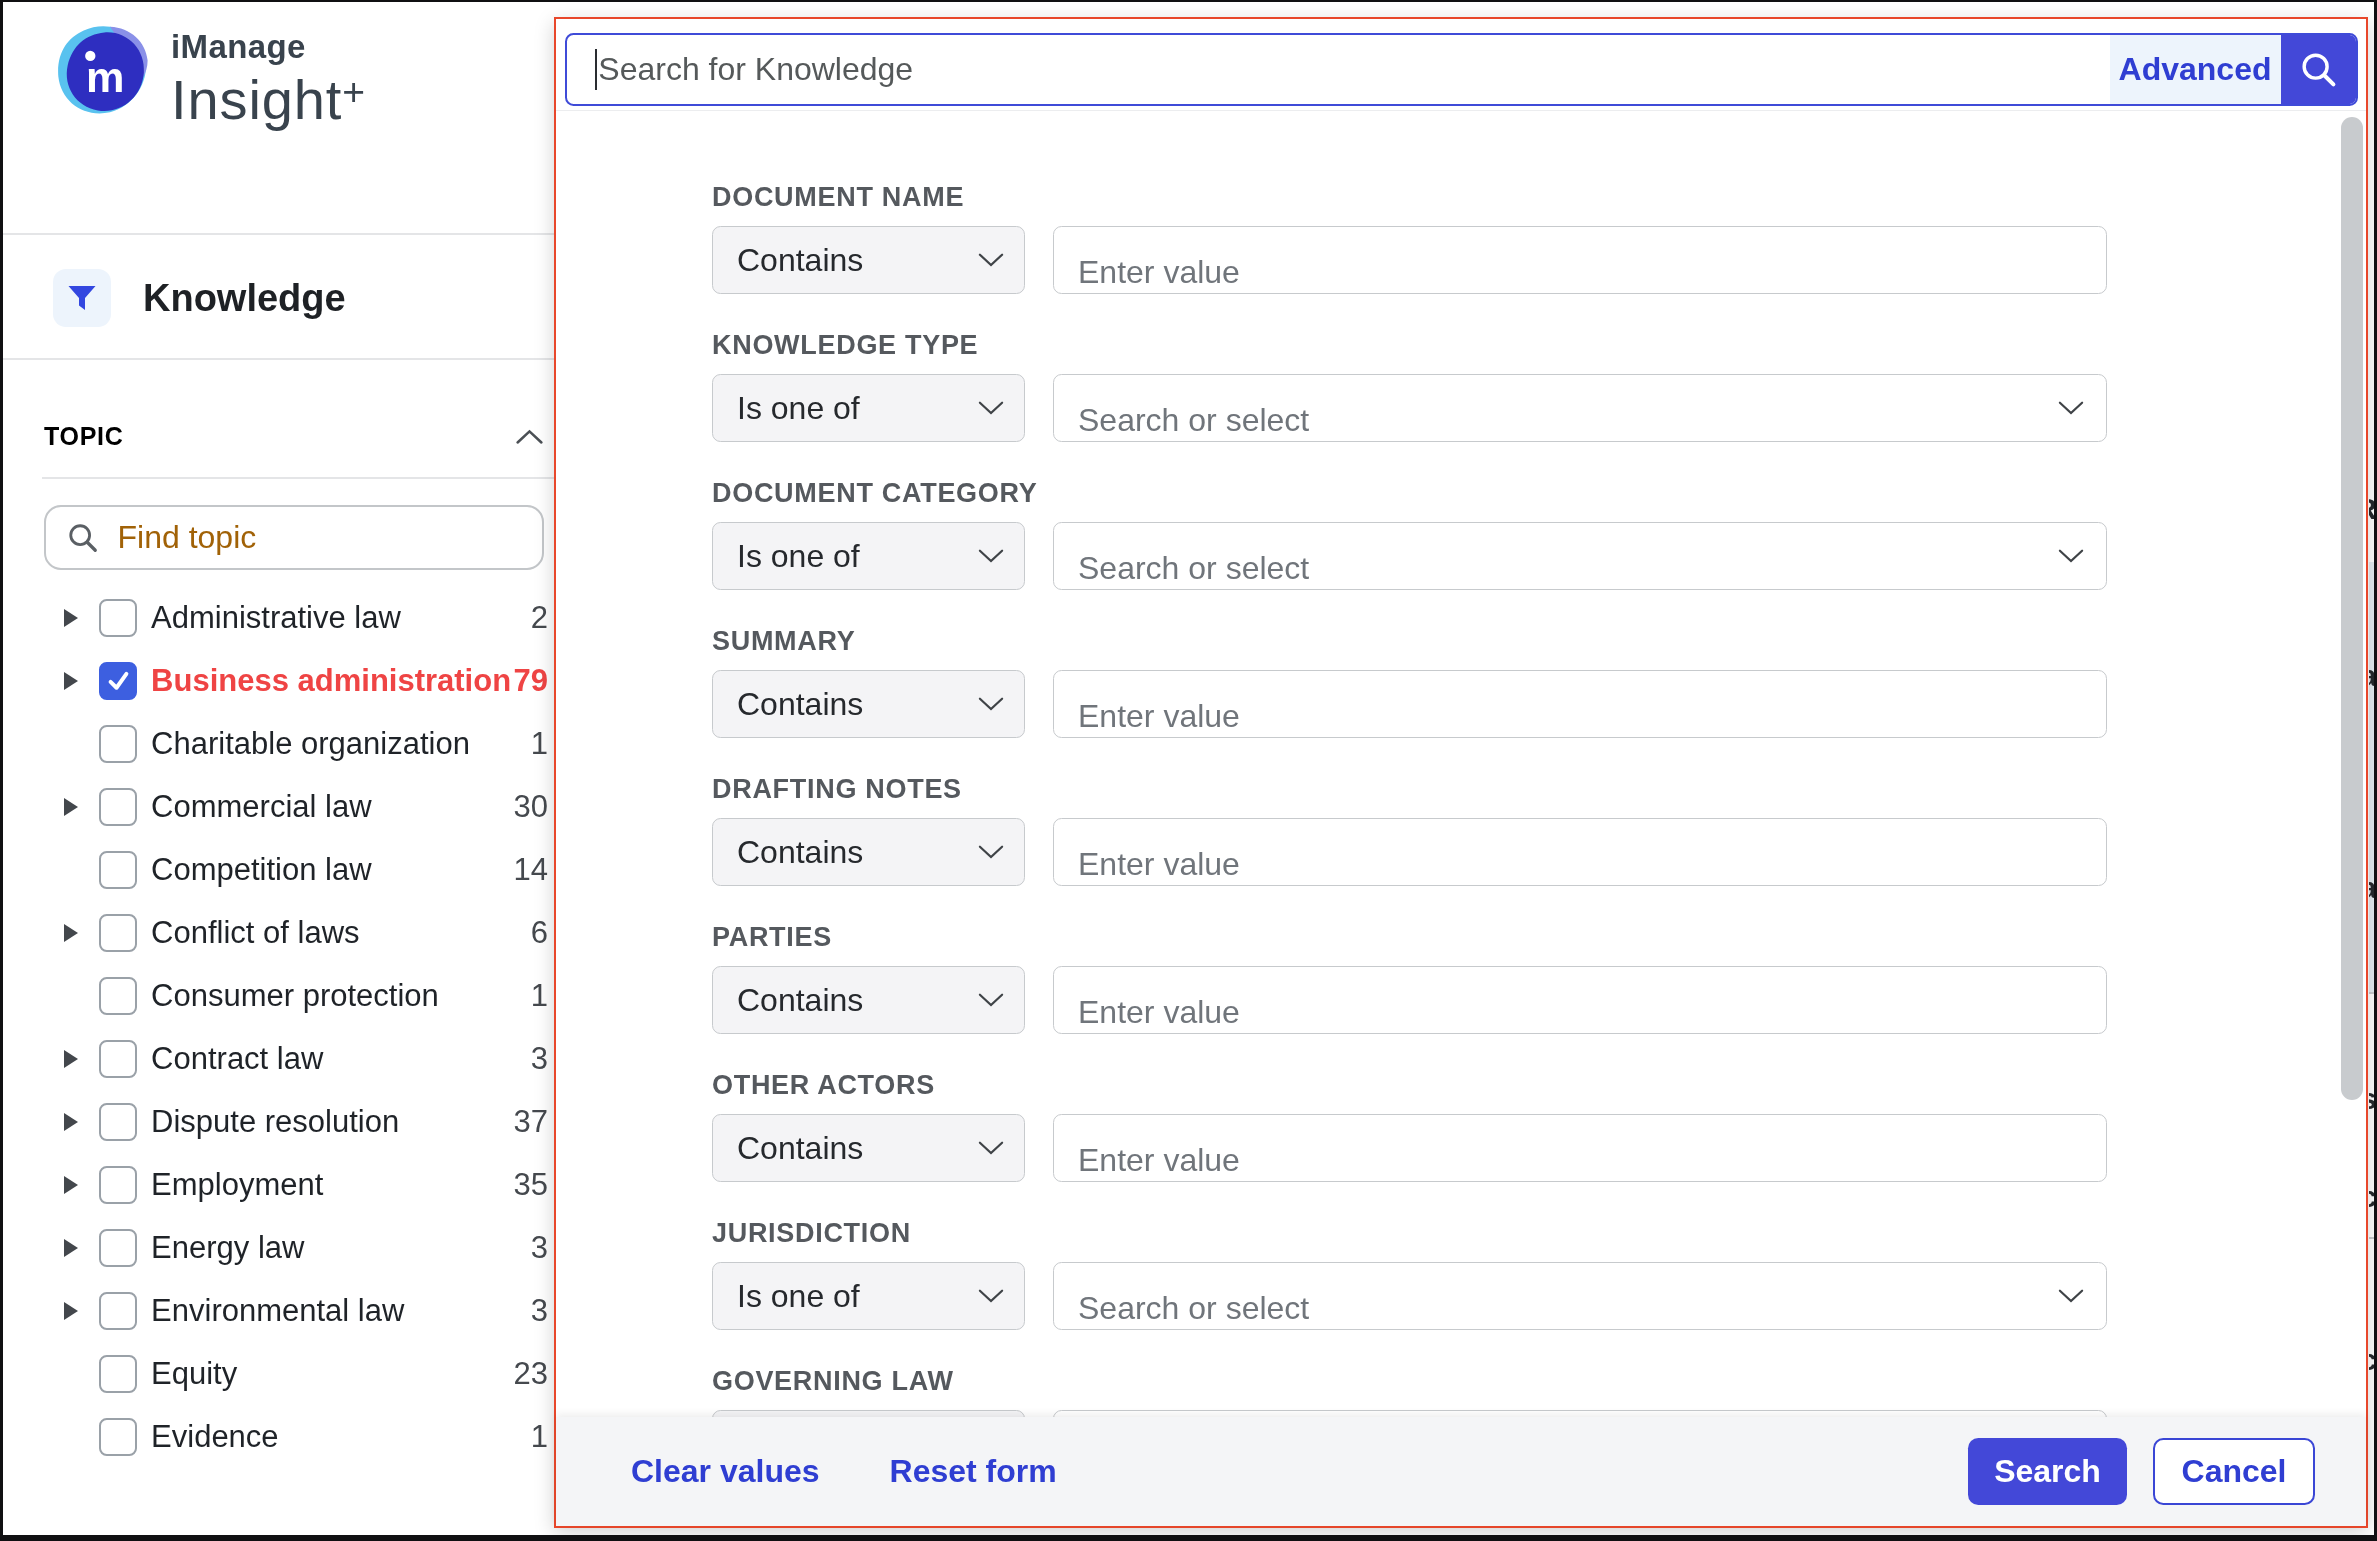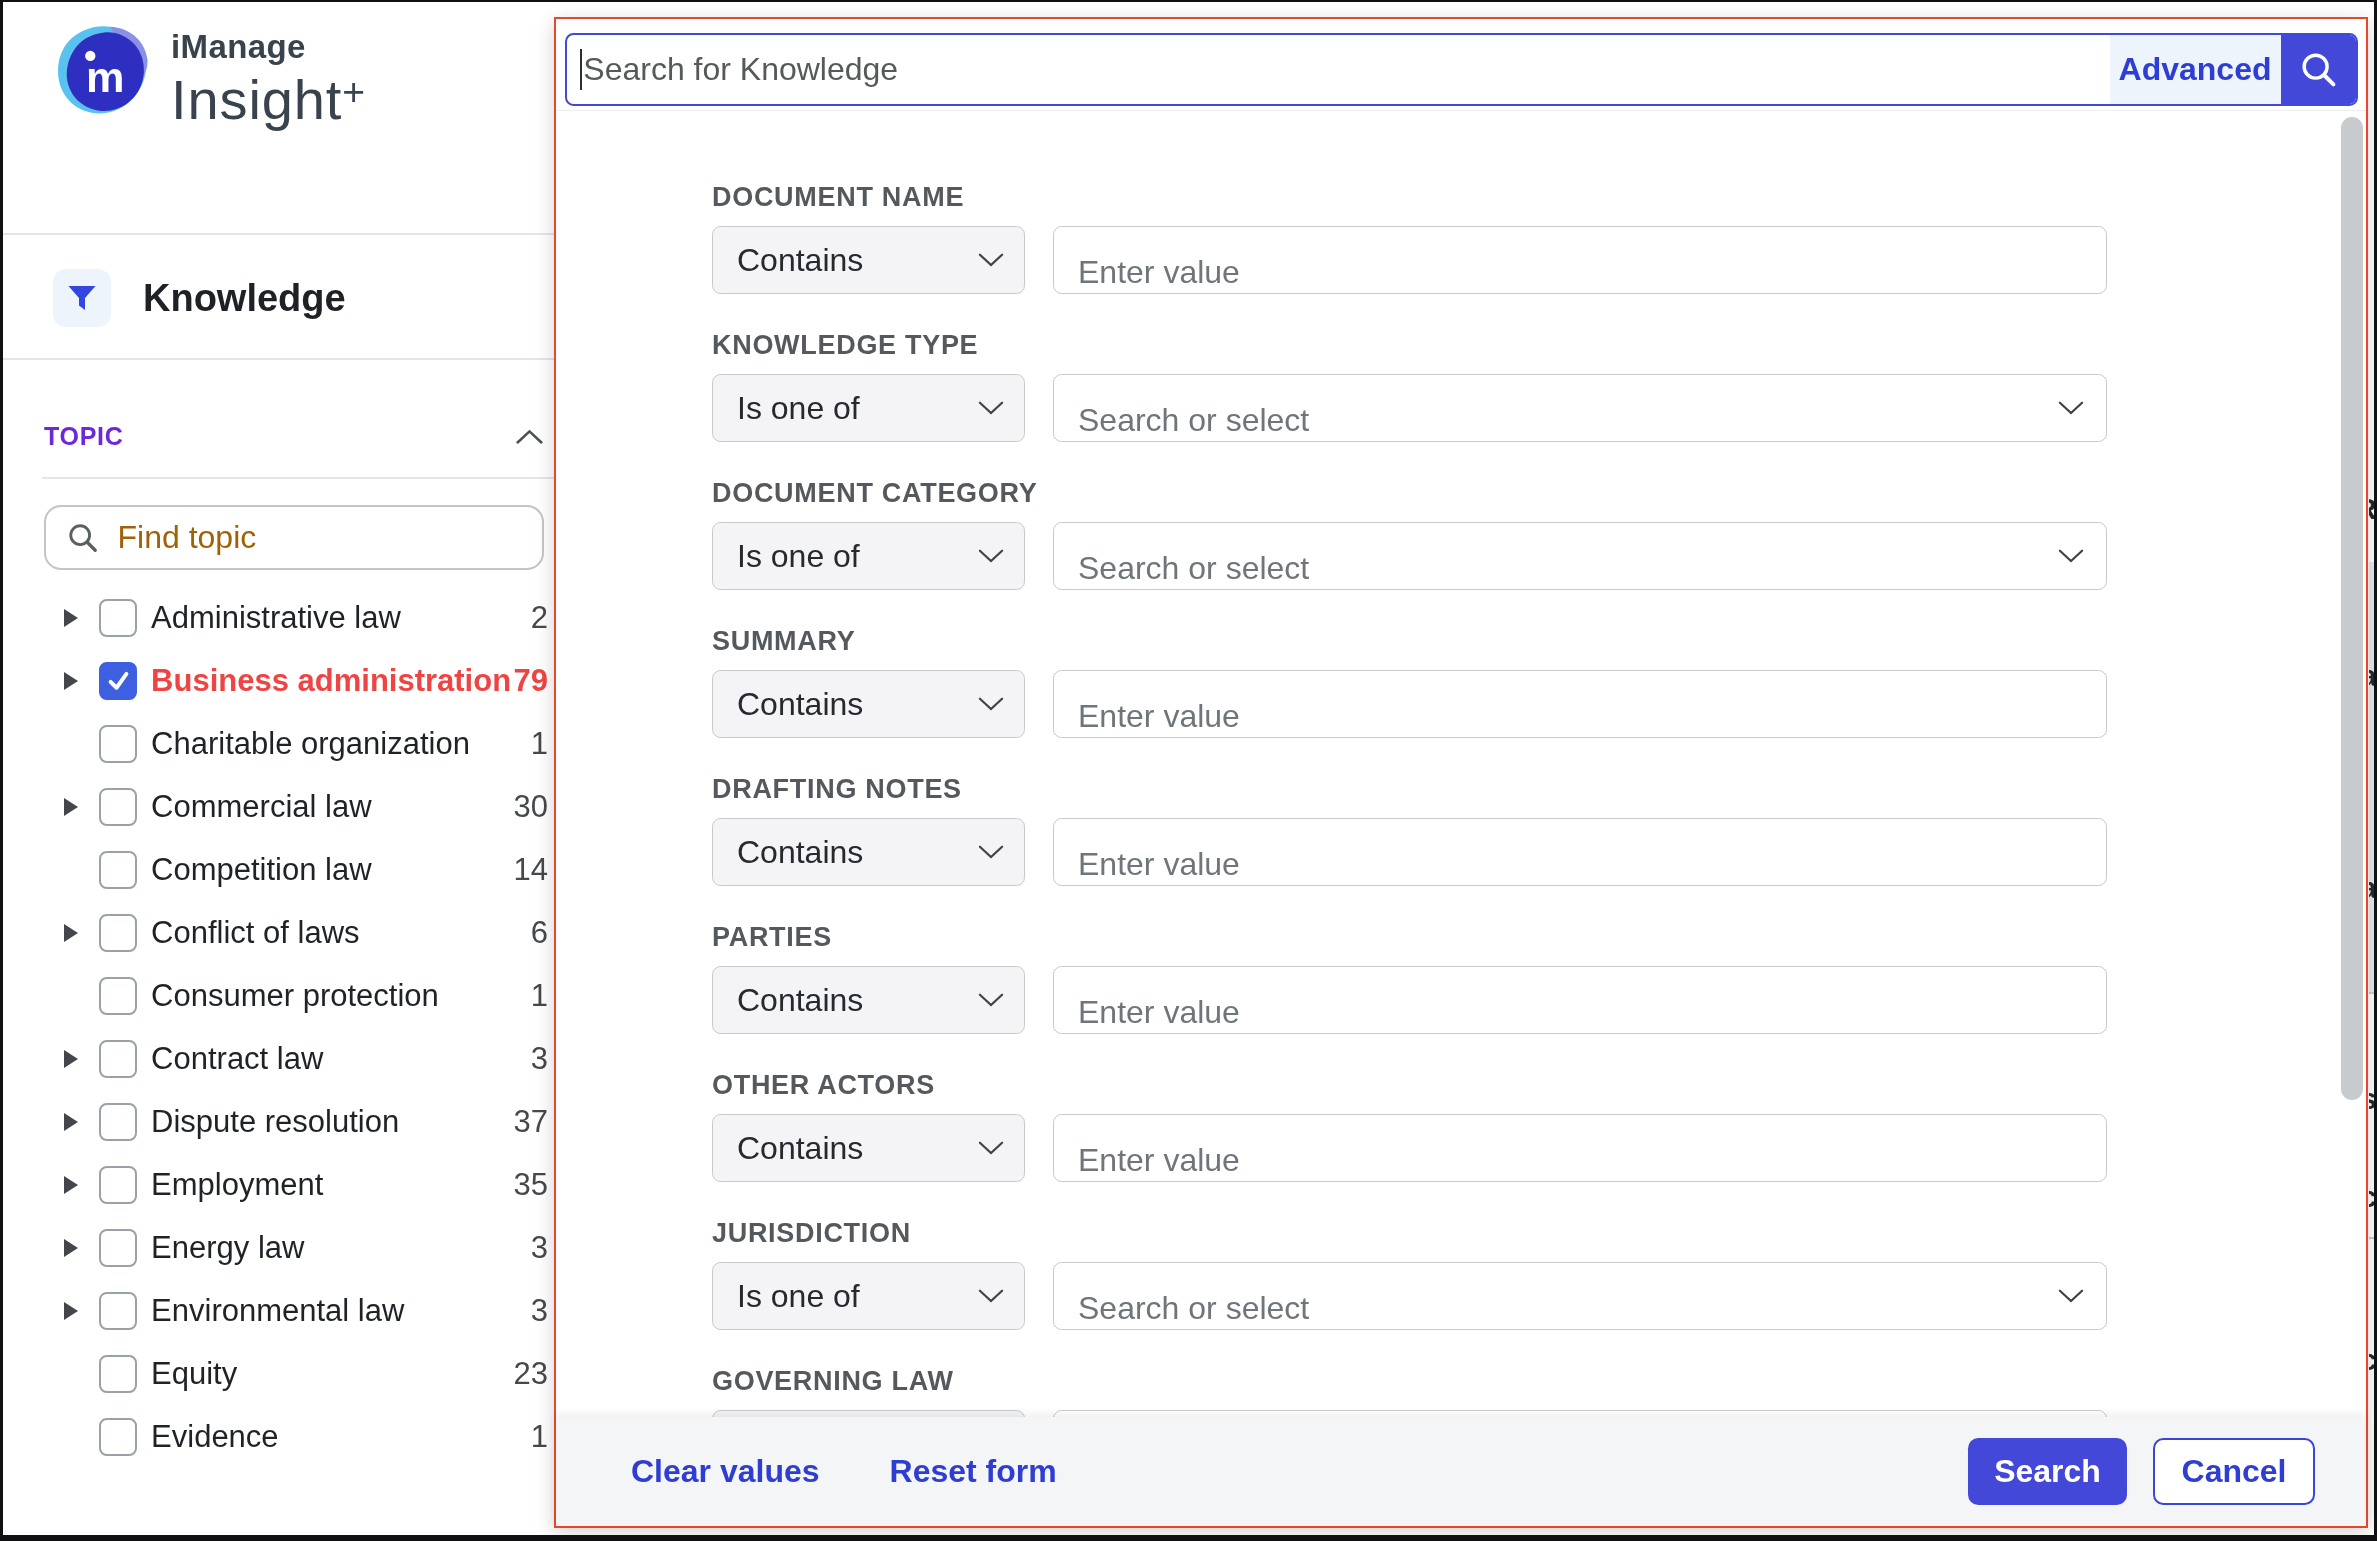--- a/index.html
+++ b/index.html
@@ -17,21 +17,21 @@
   .logo-bottom .plus{font-size:39px;vertical-align:13.7px;}
   .divider{position:absolute;height:1.7px;background:#E4E5E7;}
   .d1{left:0;top:231px;width:564px;}
   .d2{left:0;top:356px;width:564px;}
   .d3{left:39px;top:475px;width:516px;}
   .knowledge-row{position:absolute;left:50px;top:267px;display:flex;align-items:center;}
   .filter-badge{width:58px;height:58px;border-radius:13px;background:var(--chip-bg,#EDF4FC);
     display:flex;align-items:center;justify-content:center;}
   .knowledge-title{margin-left:32px;font-size:38px;font-weight:700;color:#1E2125;}
   .topic-head{position:absolute;left:41px;top:420px;width:500px;display:flex;align-items:center;justify-content:space-between;}
-  .topic-title{font-size:25px;font-weight:700;letter-spacing:0.7px;color:#6d28d9;}
+  .topic-title{font-size:25px;font-weight:700;letter-spacing:0.7px;color:#000000;}
   .find-topic{position:absolute;left:41px;top:503px;width:500px;height:65px;box-sizing:border-box;
     border:2.1px solid #C3C6C9;border-radius:17px;display:flex;align-items:center;padding:0 20.5px;background:#fff;}
   .find-topic .ph{margin-left:19px;font-size:32px;color:#a16207;}
   .topic-list{position:absolute;left:0;top:584px;width:564px;}
   .topic-row{display:flex;align-items:center;height:63px;}
   .tri{margin-left:61px;width:0;height:0;border-left:14.5px solid #43474C;
     border-top:9.4px solid transparent;border-bottom:9.4px solid transparent;flex:0 0 auto;}
   .cb{margin-left:21.4px;width:38px;height:38px;box-sizing:border-box;border:2.1px solid #9AA1A8;
     border-radius:7.7px;background:#fff;flex:0 0 auto;display:flex;align-items:center;justify-content:center;}
   .cb svg{display:none;}
@@ -44,21 +44,21 @@
   .edge-band{position:absolute;left:2366px;width:7.7px;background:#E4ECF2;top:560px;height:432px;}
   .edge-line{position:absolute;left:2366px;width:7.7px;height:1.7px;background:#C9CCD0;}
   .frag{position:absolute;left:2366px;width:7.7px;overflow:hidden;direction:rtl;
     font-size:29px;font-weight:600;color:#26292D;white-space:nowrap;}
   
   .overlay{position:absolute;left:551px;top:15.4px;width:1814px;height:1511px;box-sizing:border-box;
     background:#fff;border:2.6px solid var(--overlay-border,#E8472B);
     box-shadow:0 5.1px 19px rgba(0,0,0,.18);}
   .searchbar{position:absolute;left:8.5px;top:13.7px;width:1793px;height:73px;box-sizing:border-box;
     border:2.1px solid #3F4BD8;border-radius:8.5px;display:flex;overflow:hidden;background:#fff;}
-  .sb-input{flex:1;display:flex;align-items:center;padding-left:13px;}
+  .sb-input{flex:1;display:flex;align-items:center;padding-left:28px;}
   .caret{width:2.1px;height:41px;background:#2A2D31;margin-right:1.7px;}
   .sb-ph{font-size:32px;color:#55595A;}
   .sb-advanced{width:171px;background:var(--chip-bg,#EDF4FC);color:var(--link-blue,#2F3ED2);
     font-size:32px;font-weight:700;display:flex;align-items:center;justify-content:center;}
   .sb-btn{width:75px;background:var(--primary-blue,#4348D8);display:flex;align-items:center;justify-content:center;}
   .form-area{position:absolute;left:0;right:0;top:91px;bottom:109px;overflow:hidden;
     border-top:1.3px solid #ECEDEF;padding:69px 0 0 156px;box-sizing:border-box;}
   .fgroup{margin-bottom:34px;}
   .flabel{font-size:27px;font-weight:700;letter-spacing:0.7px;color:#55595E;height:34px;line-height:34px;margin-bottom:12px;}
   .frow{display:flex;gap:28px;}

